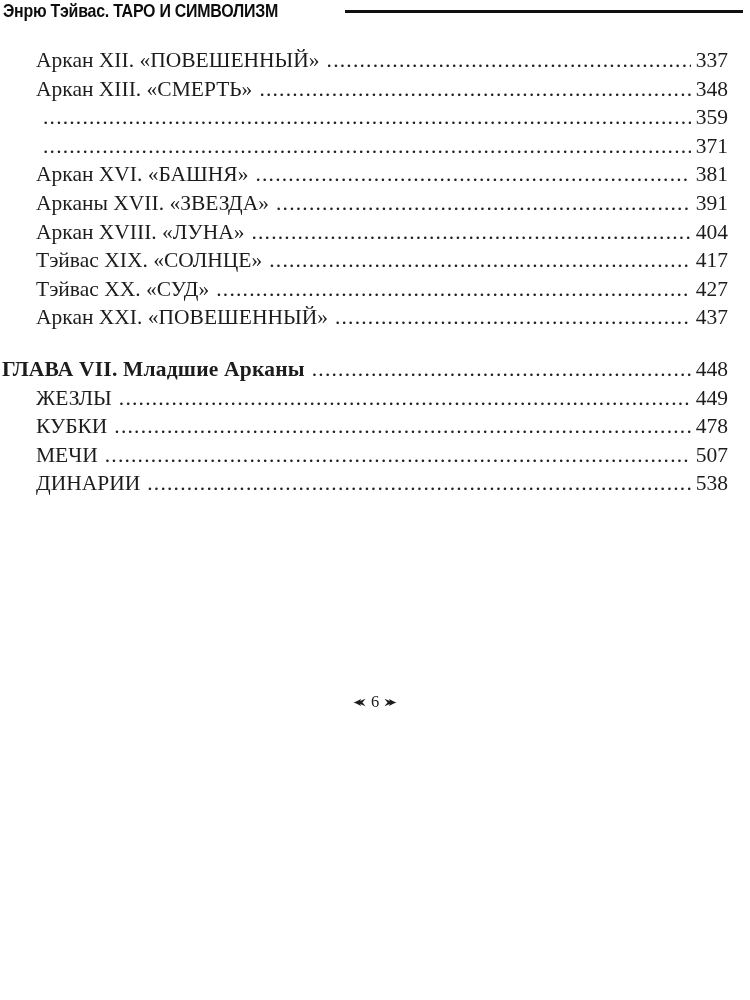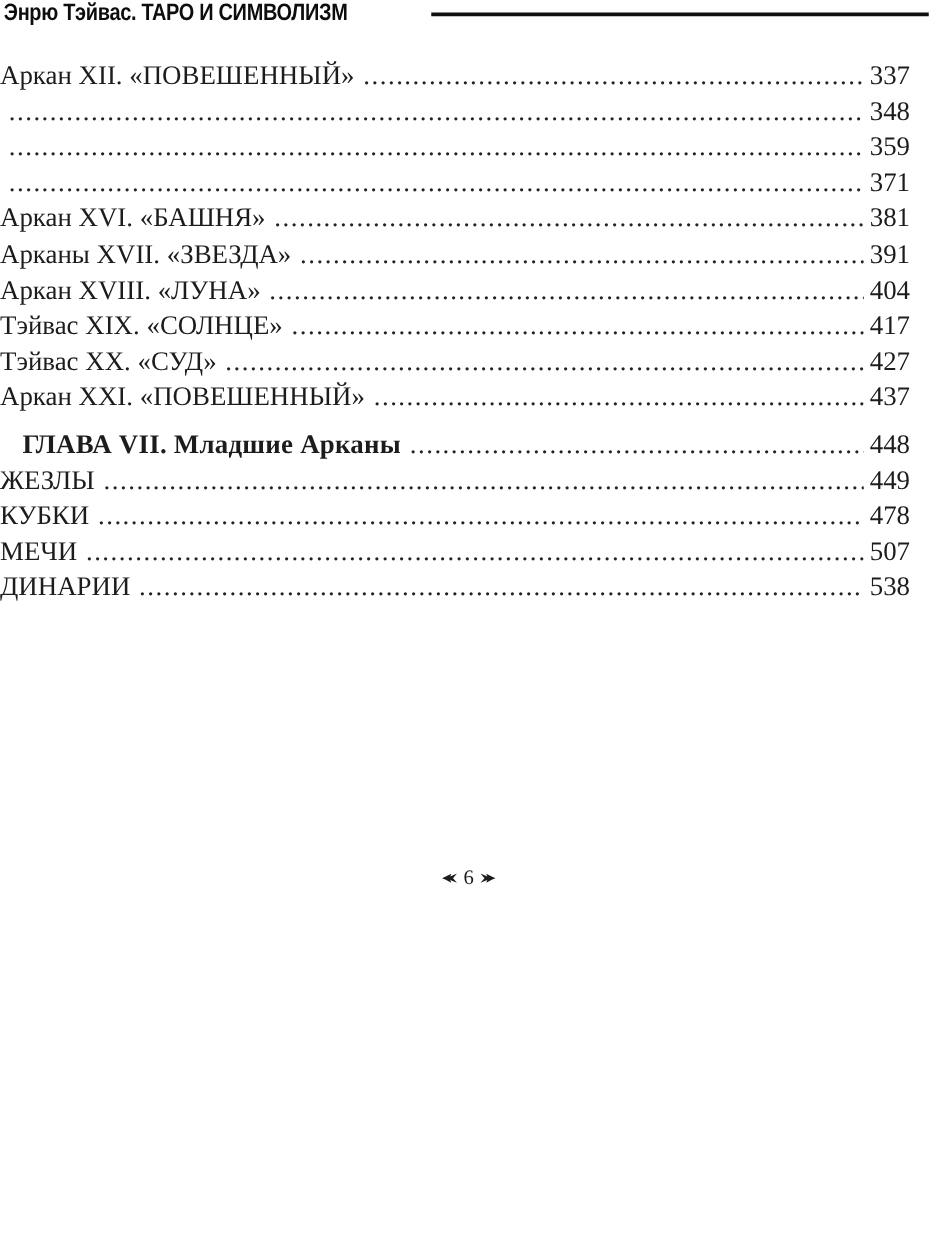--- a/index.html
+++ b/index.html
@@ -20,22 +20,22 @@
     position:absolute; left:345px; top:10px; width:398px; height:3px;
     background:#101010;
   }
 
   
   .toc { position:absolute; top:46px; left:0; width:728px; }
   .row {
     display:flex; align-items:baseline; height:28.6px;
     font-size:21.5px; line-height:28.6px; color:#1c1c1c;
   }
-  .row.sub { }
-  .row.chapter { margin-top:9px; padding-left:18px; }
+  .row.sub { padding-left:36px; }
+  .row.chapter { margin-top:23px; padding-left:2px; }
   .row.chapter .label { font-weight:700; letter-spacing:0.2px; }
   .label { white-space:nowrap; }
   .dots {
     flex:1 1 auto; overflow:hidden; white-space:nowrap;
     margin-left:7px; margin-right:5px; letter-spacing:1.2px; color:#222;
   }
   .page-num { white-space:nowrap; }
 
   
   .folio {
@@ -61,20 +61,21 @@
   <div class="running-head">Энрю Тэйвас. ТАРО И СИМВОЛИЗМ</div>
   <div class="head-rule"></div>
 
   <div class="toc" id="toc">
       <div class="row sub">
       <span class="label">Аркан XII. «ПОВЕШЕННЫЙ»</span>
       <span class="dots">................................................................................................................................................................</span>
       <span class="page-num">337</span>
     </div>
       <div class="row sub">
+      <span class="label">Аркан XIII. «СМЕРТЬ»</span>
       <span class="dots">................................................................................................................................................................</span>
       <span class="page-num">348</span>
     </div>
       <div class="row sub">
       <span class="dots">................................................................................................................................................................</span>
       <span class="page-num">359</span>
     </div>
       <div class="row sub">
       <span class="dots">................................................................................................................................................................</span>
       <span class="page-num">371</span>

